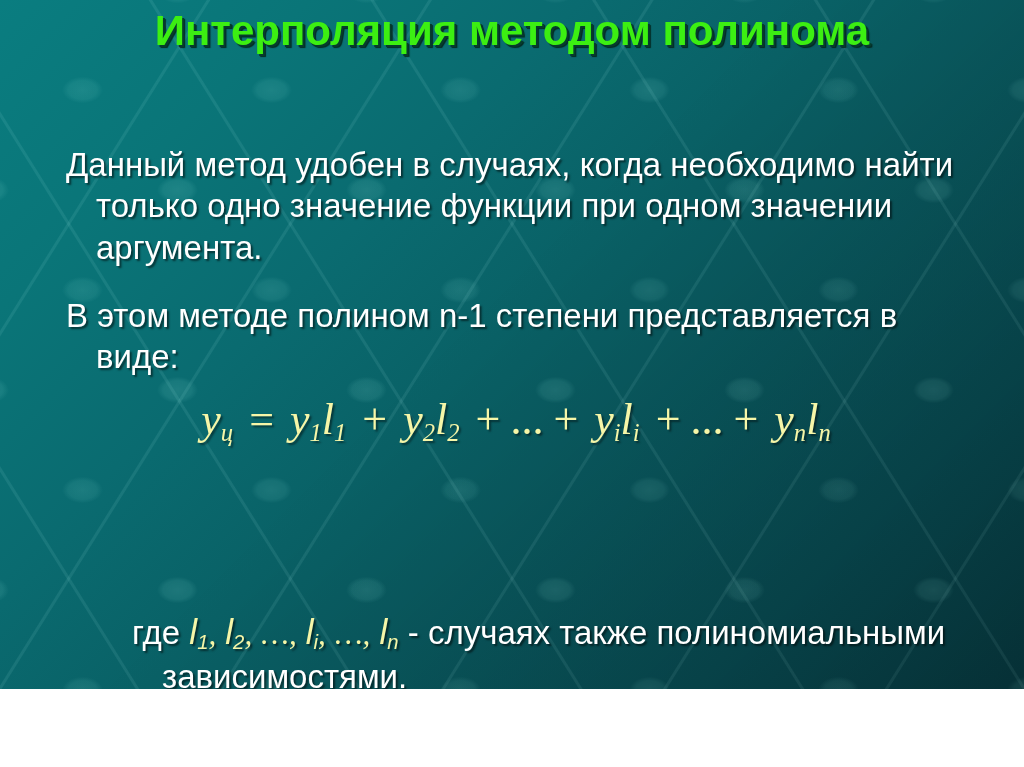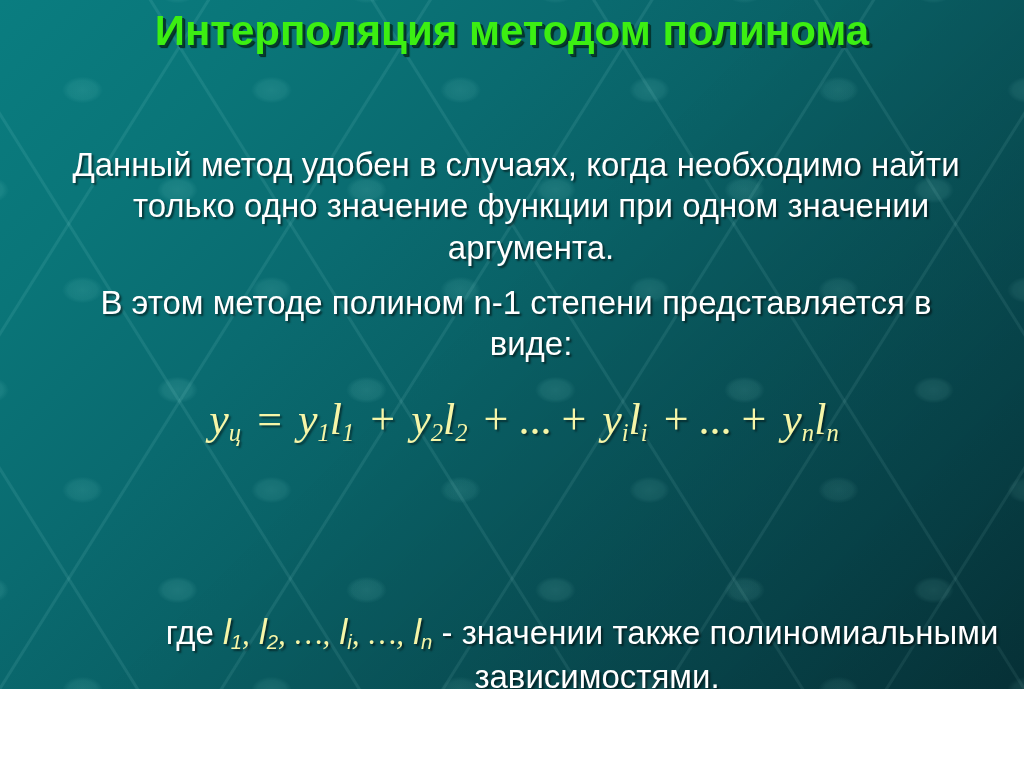--- a/index.html
+++ b/index.html
@@ -120,30 +120,29 @@
 
   .para {
     color: #ffffff;
     font-size: 33px;
     line-height: 1.25;
     font-weight: 400;
     text-shadow: 2px 2px 2px rgba(0,0,0,0.55);
     text-indent: -30px;
     padding-left: 30px;
     margin: 0;
-    text-align: center;
   }
   .para + .para {
-    margin-top: 14px;
+    margin-top: 27px;
   }
 
   
   #formula {
     position: absolute;
-    left: 8px;
+    left: 0;
     top: 250px;
     width: 900px;
     text-align: center;
     color: #f6f6a8;
     font-family: "Liberation Serif", serif;
     font-style: italic;
     font-size: 44px;
     white-space: nowrap;
     text-shadow: 2px 2px 2px rgba(0,0,0,0.45);
   }
@@ -225,20 +224,20 @@
 
       <div id="where-block">
         <p class="para"><span>где</span>
           <span class="mathvar"><span>l</span><sub>1</sub></span><span class="ellip">,</span>
           <span class="mathvar"><span>l</span><sub>2</sub></span><span class="ellip">,</span>
           <span class="ellip">…</span><span class="ellip">,</span>
           <span class="mathvar"><span>l</span><sub>i</sub></span><span class="ellip">,</span>
           <span class="ellip">…</span><span class="ellip">,</span>
           <span class="mathvar"><span>l</span><sub>n</sub></span>
           <span>-</span>
-          <span>значении также</span>
+          <span>случаях также</span>
           <span>полиномиальными зависимостями.</span>
         </p>
       </div>
 
     </div>
   </div>
 </div>
 
 </body></html>

